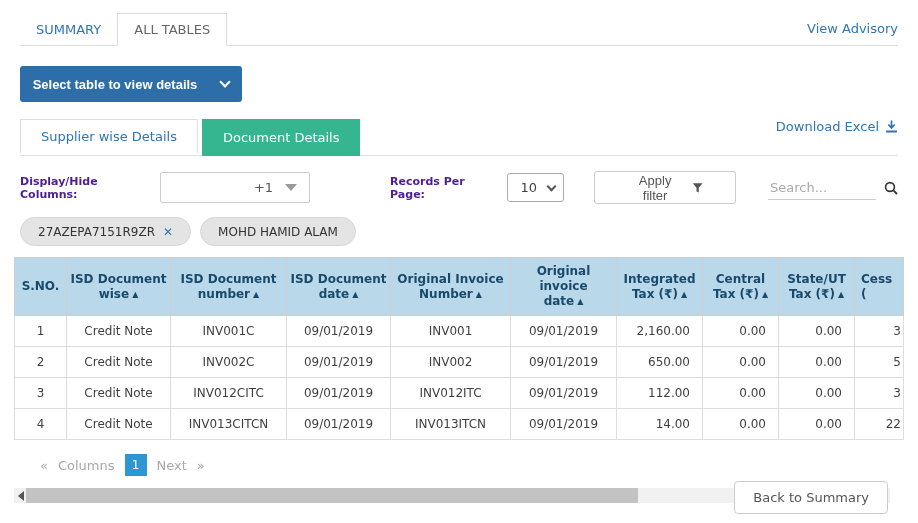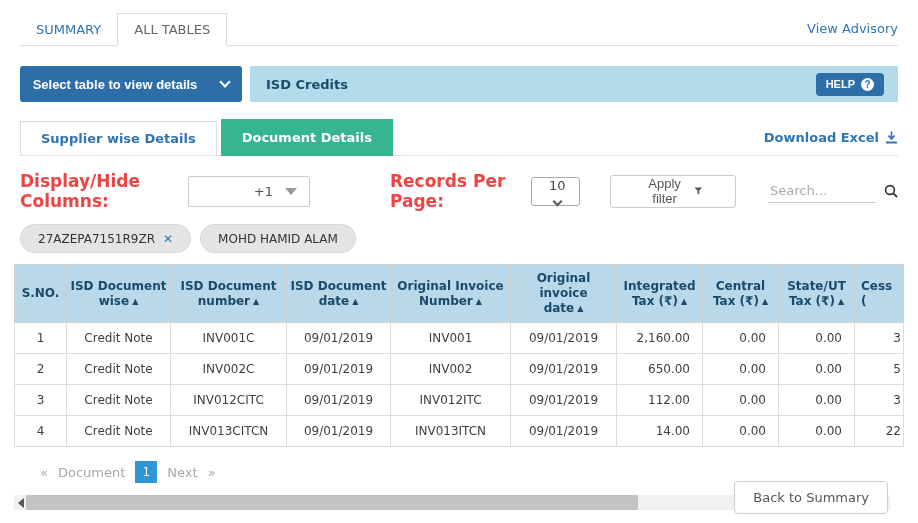--- a/index.html
+++ b/index.html
@@ -22,35 +22,35 @@
     width:222px; border-radius:3px; display:flex; align-items:center; justify-content:center; gap:24px; cursor:pointer;
   }
   .chev-down { width:8px; height:8px; border-right:2px solid #fff; border-bottom:2px solid #fff; transform:rotate(45deg); margin-top:-4px; }
   .title-bar { flex:1; margin-left:8px; background:#b3dbea; display:flex; align-items:center; padding:0 14px 0 16px; }
   .title-text { font-weight:bold; color:#1a4a6b; font-size:13px; }
   .help-btn { margin-left:auto; background:#2d6da8; color:#fff; font-weight:bold; font-size:11px;
     border:none; border-radius:4px; padding:5px 10px; display:flex; align-items:center; gap:6px; cursor:pointer; }
   .help-q { display:inline-flex; width:13px; height:13px; border-radius:50%; background:#fff; color:#2d6da8;
     font-size:10px; font-weight:bold; align-items:center; justify-content:center; }
   
-  .subtab-row { display:flex; align-items:flex-end; margin:17px 20px 0 20px; border-bottom:1px solid #e0e0e0;font-weight:bold; }
+  .subtab-row { display:flex; align-items:flex-start; margin:17px 20px 0 20px; border-bottom:1px solid #e0e0e0; }
   .subtab { padding:9px 20px; font-size:13px; cursor:pointer; }
   .subtab-supplier { color:#2e75b5; background:#fff; border:1px solid #ddd; border-bottom:none; }
   .subtab-document { color:#fff; background:#35b690; border:1px solid #35b690; margin-bottom:-1px; margin-left:4px; padding:10px 20px; }
   .download-excel { margin-left:auto; color:#2e75b5; font-size:13px; padding-bottom:10px; display:flex; align-items:center; gap:6px; cursor:pointer; }
   
   .controls-row { display:flex; align-items:center; margin:15px 20px 0 20px; }
-  .ctrl-label { font-weight:bold; color:#ef4444; font-size:17px; }
+  .ctrl-label { font-weight:bold; color:#4c1d95; font-size:11px; }
   .display-dd { width:158px; height:31px; border:1px solid #ccc; border-radius:2px; margin-left:8px;
     display:flex; align-items:center; justify-content:flex-end; padding-right:12px; gap:12px; cursor:pointer; background:#fff; }
   .display-dd .val { color:#555; font-size:13px; }
   .tri-down { width:0; height:0; border-left:6px solid transparent; border-right:6px solid transparent; border-top:7px solid #9a9a9a; }
   .records-label { margin-left:80px; }
   .select-box { width:58px; height:29px; border:1px solid #aaa; border-radius:3px; margin-left:10px; background:#fff;
-    display:flex; align-items:center; justify-content:space-between; padding:0 8px 0 12px; cursor:pointer;flex-direction:column; }
+    display:flex; align-items:center; justify-content:space-between; padding:0 8px 0 12px; cursor:pointer; }
   .select-box .val { color:#444; font-size:13px; }
   .chev-dark { width:7px; height:7px; border-right:2px solid #555; border-bottom:2px solid #555; transform:rotate(45deg); margin-top:-3px; }
   .apply-filter-btn { margin-left:30px; background:#fff; border:1px solid #ccc; border-radius:3px; height:33px;
     padding:0 32px; color:#555; font-size:13px; display:flex; align-items:center; gap:8px; cursor:pointer; }
   .search-wrap { margin-left:32px; display:flex; align-items:center; gap:8px; }
   .search-input { border:none; border-bottom:1px solid #ccc; width:108px; font-size:13px; color:#1d4ed8; padding:4px 2px; outline:none;
     font-family:"DejaVu Sans","Liberation Sans",sans-serif; }
   .search-input::placeholder { color:#aaa; }
   
   .chips-row { display:flex; gap:9px; margin:13px 20px 0 20px; }
@@ -94,27 +94,20 @@
     <div class="tab tab-summary">SUMMARY</div>
     <div class="tab tab-all-tables">ALL TABLES</div>
     <div class="view-advisory">View Advisory</div>
   </div>
 
   <div class="title-row">
     <button class="select-table-btn">
       <span>Select table to view details</span>
       <span class="chev-down"></span>
     </button>
-    <div class="title-bar">
-      <span class="title-text">ISD Credits</span>
-      <button class="help-btn">
-        <span>HELP</span>
-        <span class="help-q">?</span>
-      </button>
-    </div>
   </div>
 
   <div class="subtab-row">
     <div class="subtab subtab-supplier">Supplier wise Details</div>
     <div class="subtab subtab-document">Document Details</div>
     <div class="download-excel">
       <span>Download Excel</span>
       <svg width="13" height="13" viewBox="0 0 13 13">
         <path d="M6.5 0.5v6.5M3.3 4.5l3.2 3.4 3.2-3.4" stroke="#2e75b5" stroke-width="1.7" fill="none"></path>
         <rect x="1" y="10.5" width="11" height="2" fill="#2e75b5"></rect>
@@ -262,21 +255,21 @@
           <td class="num">0.00</td>
           <td class="num">0.00</td>
           <td class="cess">22</td>
         </tr>
       </tbody>
     </table>
   </div>
 
   <div class="pagination">
     <span class="page-link">«</span>
-    <span class="page-link">Document</span>
+    <span class="page-link">Columns</span>
     <span class="page-num">1</span>
     <span class="page-link">Next</span>
     <span class="page-link">»</span>
   </div>
 
   <div class="hscroll">
     <div class="hs-arrow hs-left">
         <span class="tri-l"></span>
       </div>
     <div class="hs-thumb"></div>

